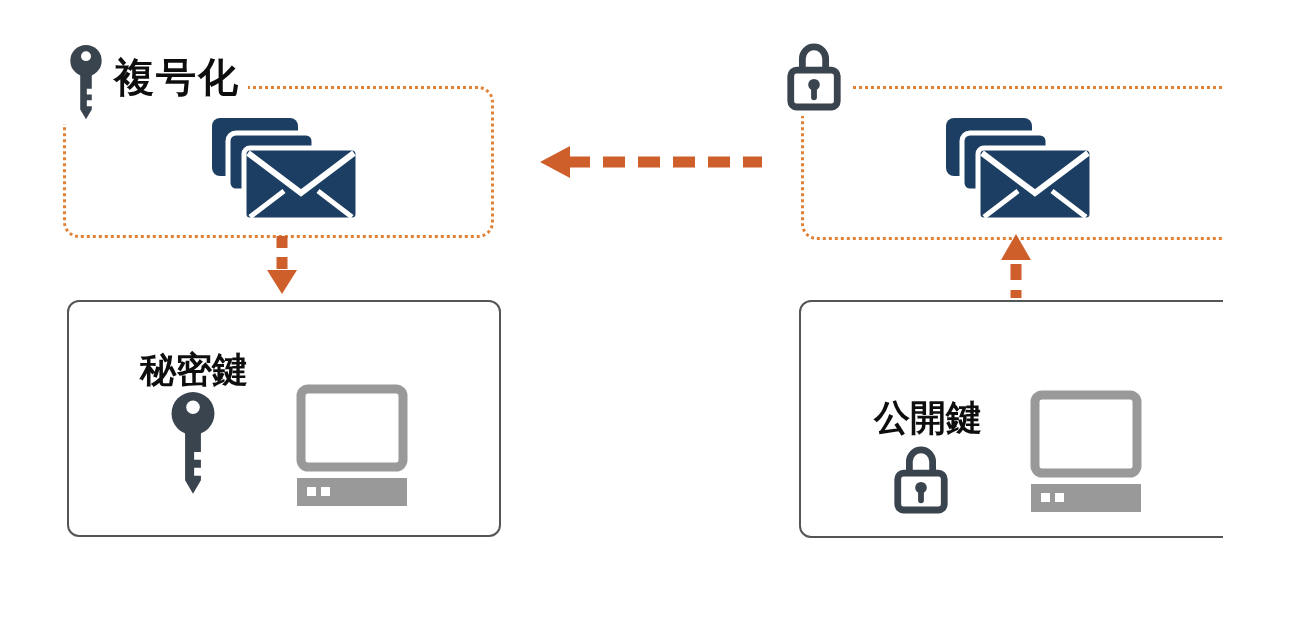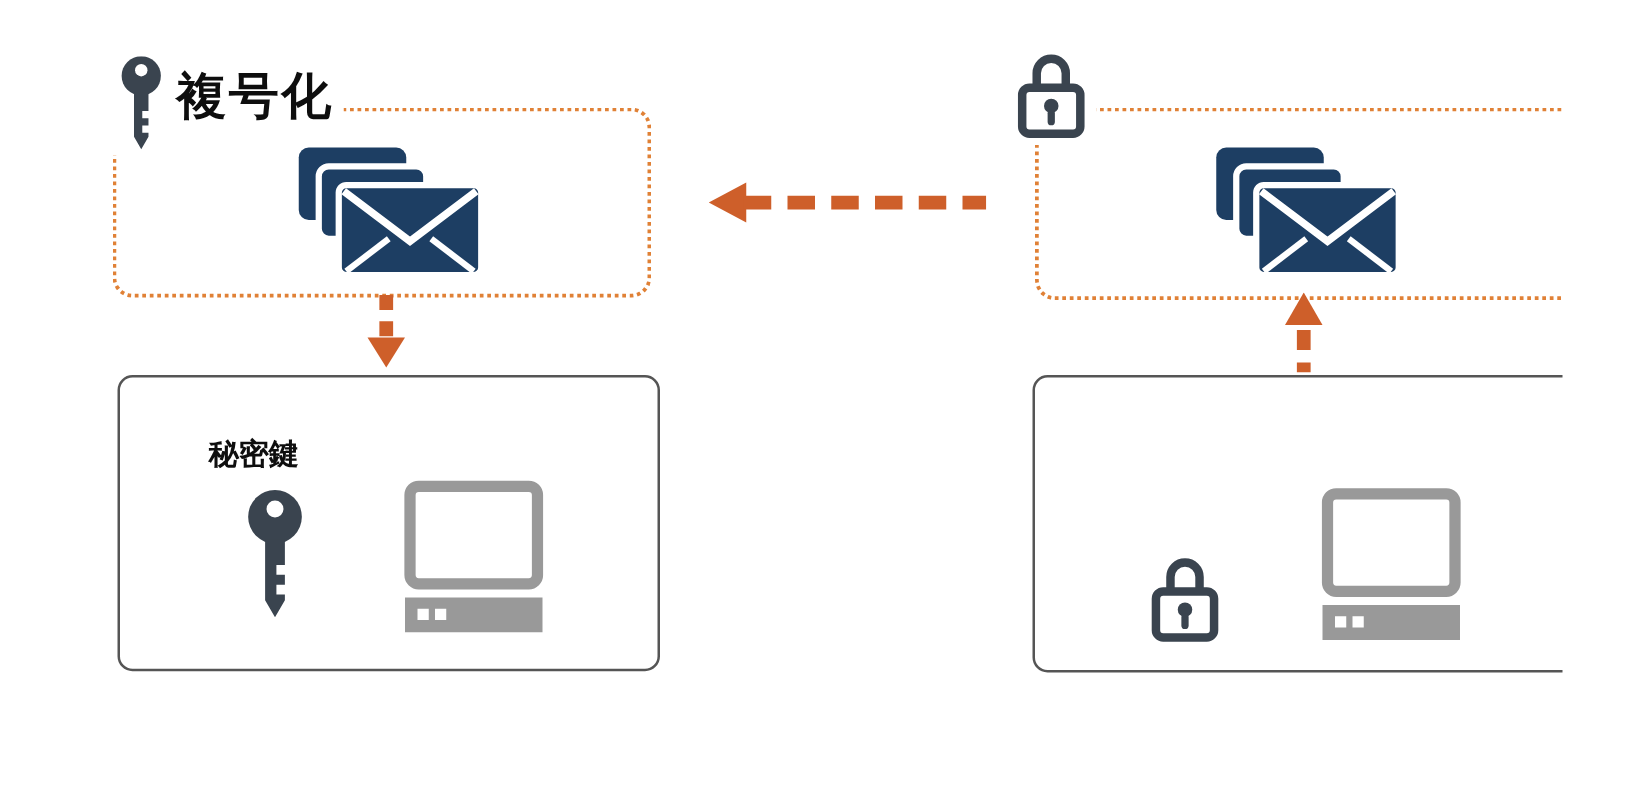--- a/index.html
+++ b/index.html
@@ -1,38 +1,37 @@
 <!DOCTYPE html>
 <html><head>
 <meta charset="utf-8">
 <style>
   html,body{margin:0;padding:0;background:#fff;}
   .canvas{
     position:relative;width:1223px;height:639px;background:#ffffff;overflow:hidden;
     font-family:"Liberation Sans","DejaVu Sans",sans-serif;
-    margin-left:27px;
   }
   .dotted-box{
     position:absolute;border:3px dotted #E08136;border-radius:16px;background:#fff;
   }
   .dotted-left{left:63px;top:86px;width:425px;height:146px;}
   .dotted-right{left:801px;top:86px;width:432px;height:148px;}
   .solid-box{
     position:absolute;border:2.5px solid #555555;border-radius:12px;background:#fff;
   }
   .solid-left{left:67px;top:300px;width:430px;height:233px;}
   .solid-right{left:799px;top:300px;width:434px;height:234px;}
   .proc-label{
     position:absolute;font-size:40px;font-weight:800;color:#0E0E0E;line-height:1.05;
     background:#fff;padding:0 8px;letter-spacing:2px;white-space:nowrap;
   }
   .proc-left{left:106px;top:56px;}
   .proc-right{left:846px;top:56px;}
   .key-label{
-    position:absolute;font-size:24px;font-weight:800;color:#0E0E0E;line-height:1;white-space:nowrap;
+    position:absolute;font-size:36px;font-weight:800;color:#0E0E0E;line-height:1;white-space:nowrap;
   }
   .keylbl-left{left:140px;top:352px;}
   .keylbl-right{left:874px;top:400px;}
   .chip{position:absolute;background:#fff;padding:3px 5px;line-height:0;}
   .chip-key-top{left:62px;top:42px;}
   .chip-lock-top{left:778px;top:36px;}
   .abs{position:absolute;line-height:0;}
   .mail-left{left:210px;top:116px;width:152px;height:106px;}
   .mail-right{left:944px;top:116px;width:152px;height:106px;}
   .arrow-mid{left:540px;top:144px;width:222px;height:36px;}
@@ -127,20 +126,21 @@
   <span class="abs comp-left">
     <svg width="112" height="122" viewBox="0 0 112 122">
       <rect x="5" y="5" width="102" height="78" rx="7" fill="#ffffff" stroke="#999999" stroke-width="9"></rect>
       <rect x="1" y="94" width="110" height="28" fill="#999999"></rect>
       <rect x="11" y="103" width="9" height="9" fill="#ffffff"></rect>
       <rect x="25" y="103" width="9" height="9" fill="#ffffff"></rect>
     </svg>
   </span>
 
   <div class="solid-box solid-right"></div>
+  <div class="key-label keylbl-right">公開鍵</div>
   <span class="abs lock-inbox">
     <svg width="62" height="74" viewBox="0 0 64 76">
       <path d="M20 34 V20 a12 12 0 0 1 24 0 V34" fill="none" stroke="#3A444F" stroke-width="7"></path>
       <rect x="8" y="32" width="48" height="38" rx="6" fill="#ffffff" stroke="#3A444F" stroke-width="7"></rect>
       <circle cx="32" cy="47" r="6" fill="#3A444F"></circle>
       <rect x="29" y="50" width="6" height="13" rx="3" fill="#3A444F"></rect>
     </svg>
   </span>
   <span class="abs comp-right">
     <svg width="112" height="122" viewBox="0 0 112 122">

